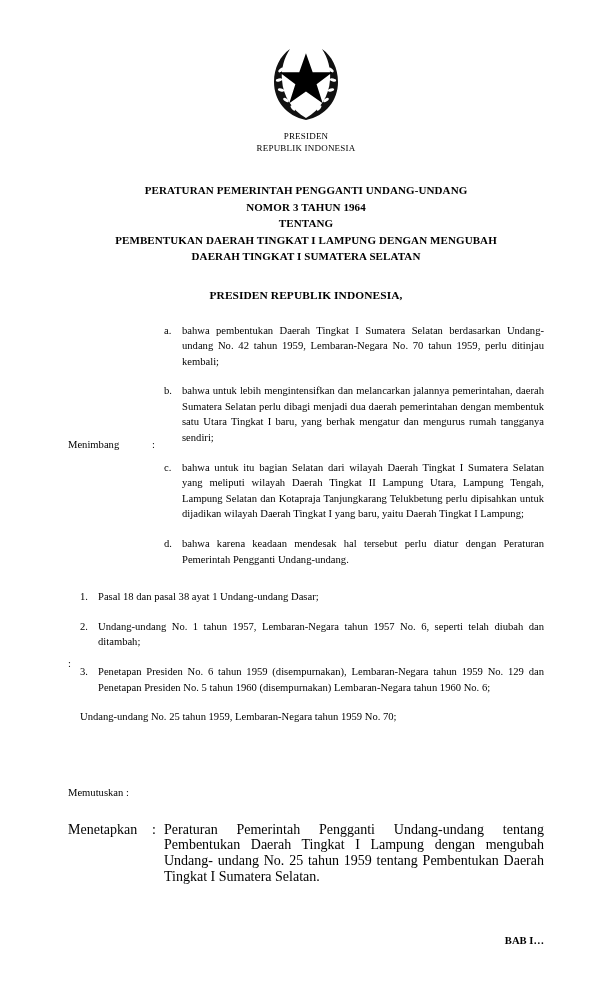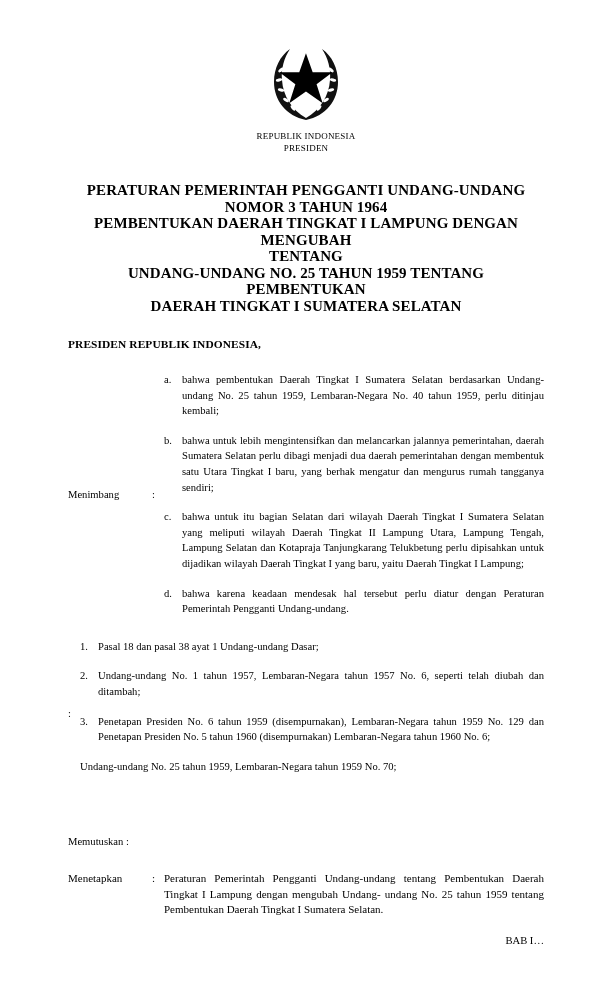--- a/index.html
+++ b/index.html
@@ -42,28 +42,28 @@
     line-height: 12px;
     letter-spacing: 0.2px;
     margin-top: 2px;
   }
 
   
   .title-block {
     text-align: center;
     margin-top: 28px;
     font-weight: bold;
-    font-size: 15px;
+    font-size: 11px;
     line-height: 16.5px;
     letter-spacing: 0.1px;
   }
   .title-block div { }
 
   .president-line {
-    text-align: left;
+    text-align: center;
     font-weight: bold;
     font-size: 11.4px;
     margin-top: 24px;
     letter-spacing: 0.1px;
   }
 
   
   .clause {
     display: flex;
     margin-top: 22px;
@@ -103,33 +103,33 @@
 
   .memutuskan {
     text-align: left;
     font-size: 10.6px;
     margin-top: 48px;
   }
 
   .menetapkan {
     display: flex;
     margin-top: 24px;
-    font-size: 11px;
+    font-size: 14px;
     line-height: 15.6px;
   }
   .menetapkan .clause-label { width: 84px; flex: 0 0 84px; }
   .menetapkan .clause-colon { width: 12px; flex: 0 0 12px; }
   .menetapkan .clause-body { flex: 1 1 auto; text-align: justify; }
 
   .footer-next {
     position: absolute;
     right: 68px;
     bottom: 62px;
     font-size: 10.6px;
-    font-weight: normal;
+    font-weight: bold;
   }
 </style>
 </head>
 <body>
 
 <div class="page">
 
   <div class="emblem-wrap">
     <div class="emblem">
       <svg width="84" height="84" viewBox="0 0 84 84" xmlns="http://www.w3.org/2000/svg">
@@ -154,42 +154,41 @@
           <ellipse cx="55" cy="68" rx="3.2" ry="1.5" transform="rotate(-50 55 68)"></ellipse>
           <ellipse cx="60" cy="20" rx="3.2" ry="1.5" transform="rotate(56 60 20)"></ellipse>
         </g>
 
         <polygon points="42,8 50.6,32.4 76,32.4 55.6,47.6 63.4,72 42,57 20.6,72 28.4,47.6 8,32.4 33.4,32.4" fill="#000000" transform="scale(0.78) translate(11.8 9)"></polygon>
       </svg>
     </div>
   </div>
 
   <div class="emblem-caption">
+    <div>PRESIDEN</div>
     <div>REPUBLIK INDONESIA</div>
-    <div>PRESIDEN</div>
   </div>
 
   <div class="title-block">
     <div>PERATURAN PEMERINTAH PENGGANTI UNDANG-UNDANG</div>
     <div>NOMOR 3 TAHUN 1964</div>
+    <div>TENTANG</div>
     <div>PEMBENTUKAN DAERAH TINGKAT I LAMPUNG DENGAN MENGUBAH</div>
-    <div>TENTANG</div>
-    <div>UNDANG-UNDANG NO. 25 TAHUN 1959 TENTANG PEMBENTUKAN</div>
     <div>DAERAH TINGKAT I SUMATERA SELATAN</div>
   </div>
 
   <div class="president-line">PRESIDEN REPUBLIK INDONESIA,</div>
 
   <div class="clause">
     <div class="clause-label">Menimbang</div>
     <div class="clause-colon">:</div>
     <div class="clause-body">
       <div class="item">
         <div class="item-marker">a.</div>
-        <div class="item-text">bahwa pembentukan Daerah Tingkat I Sumatera Selatan berdasarkan Undang-undang No. 25 tahun 1959, Lembaran-Negara No. 40 tahun 1959, perlu ditinjau kembali;</div>
+        <div class="item-text">bahwa pembentukan Daerah Tingkat I Sumatera Selatan berdasarkan Undang-undang No. 42 tahun 1959, Lembaran-Negara No. 70 tahun 1959, perlu ditinjau kembali;</div>
       </div>
       <div class="item">
         <div class="item-marker">b.</div>
         <div class="item-text">bahwa untuk lebih mengintensifkan dan melancarkan jalannya pemerintahan, daerah Sumatera Selatan perlu dibagi menjadi dua daerah pemerintahan dengan membentuk satu Utara Tingkat I baru, yang berhak mengatur dan mengurus rumah tangganya sendiri;</div>
       </div>
       <div class="item">
         <div class="item-marker">c.</div>
         <div class="item-text">bahwa untuk itu bagian Selatan dari wilayah Daerah Tingkat I Sumatera Selatan yang meliputi wilayah Daerah Tingkat II Lampung Utara, Lampung Tengah, Lampung Selatan dan Kotapraja Tanjungkarang Telukbetung perlu dipisahkan untuk dijadikan wilayah Daerah Tingkat I yang baru, yaitu Daerah Tingkat I Lampung;</div>
       </div>
       <div class="item">

